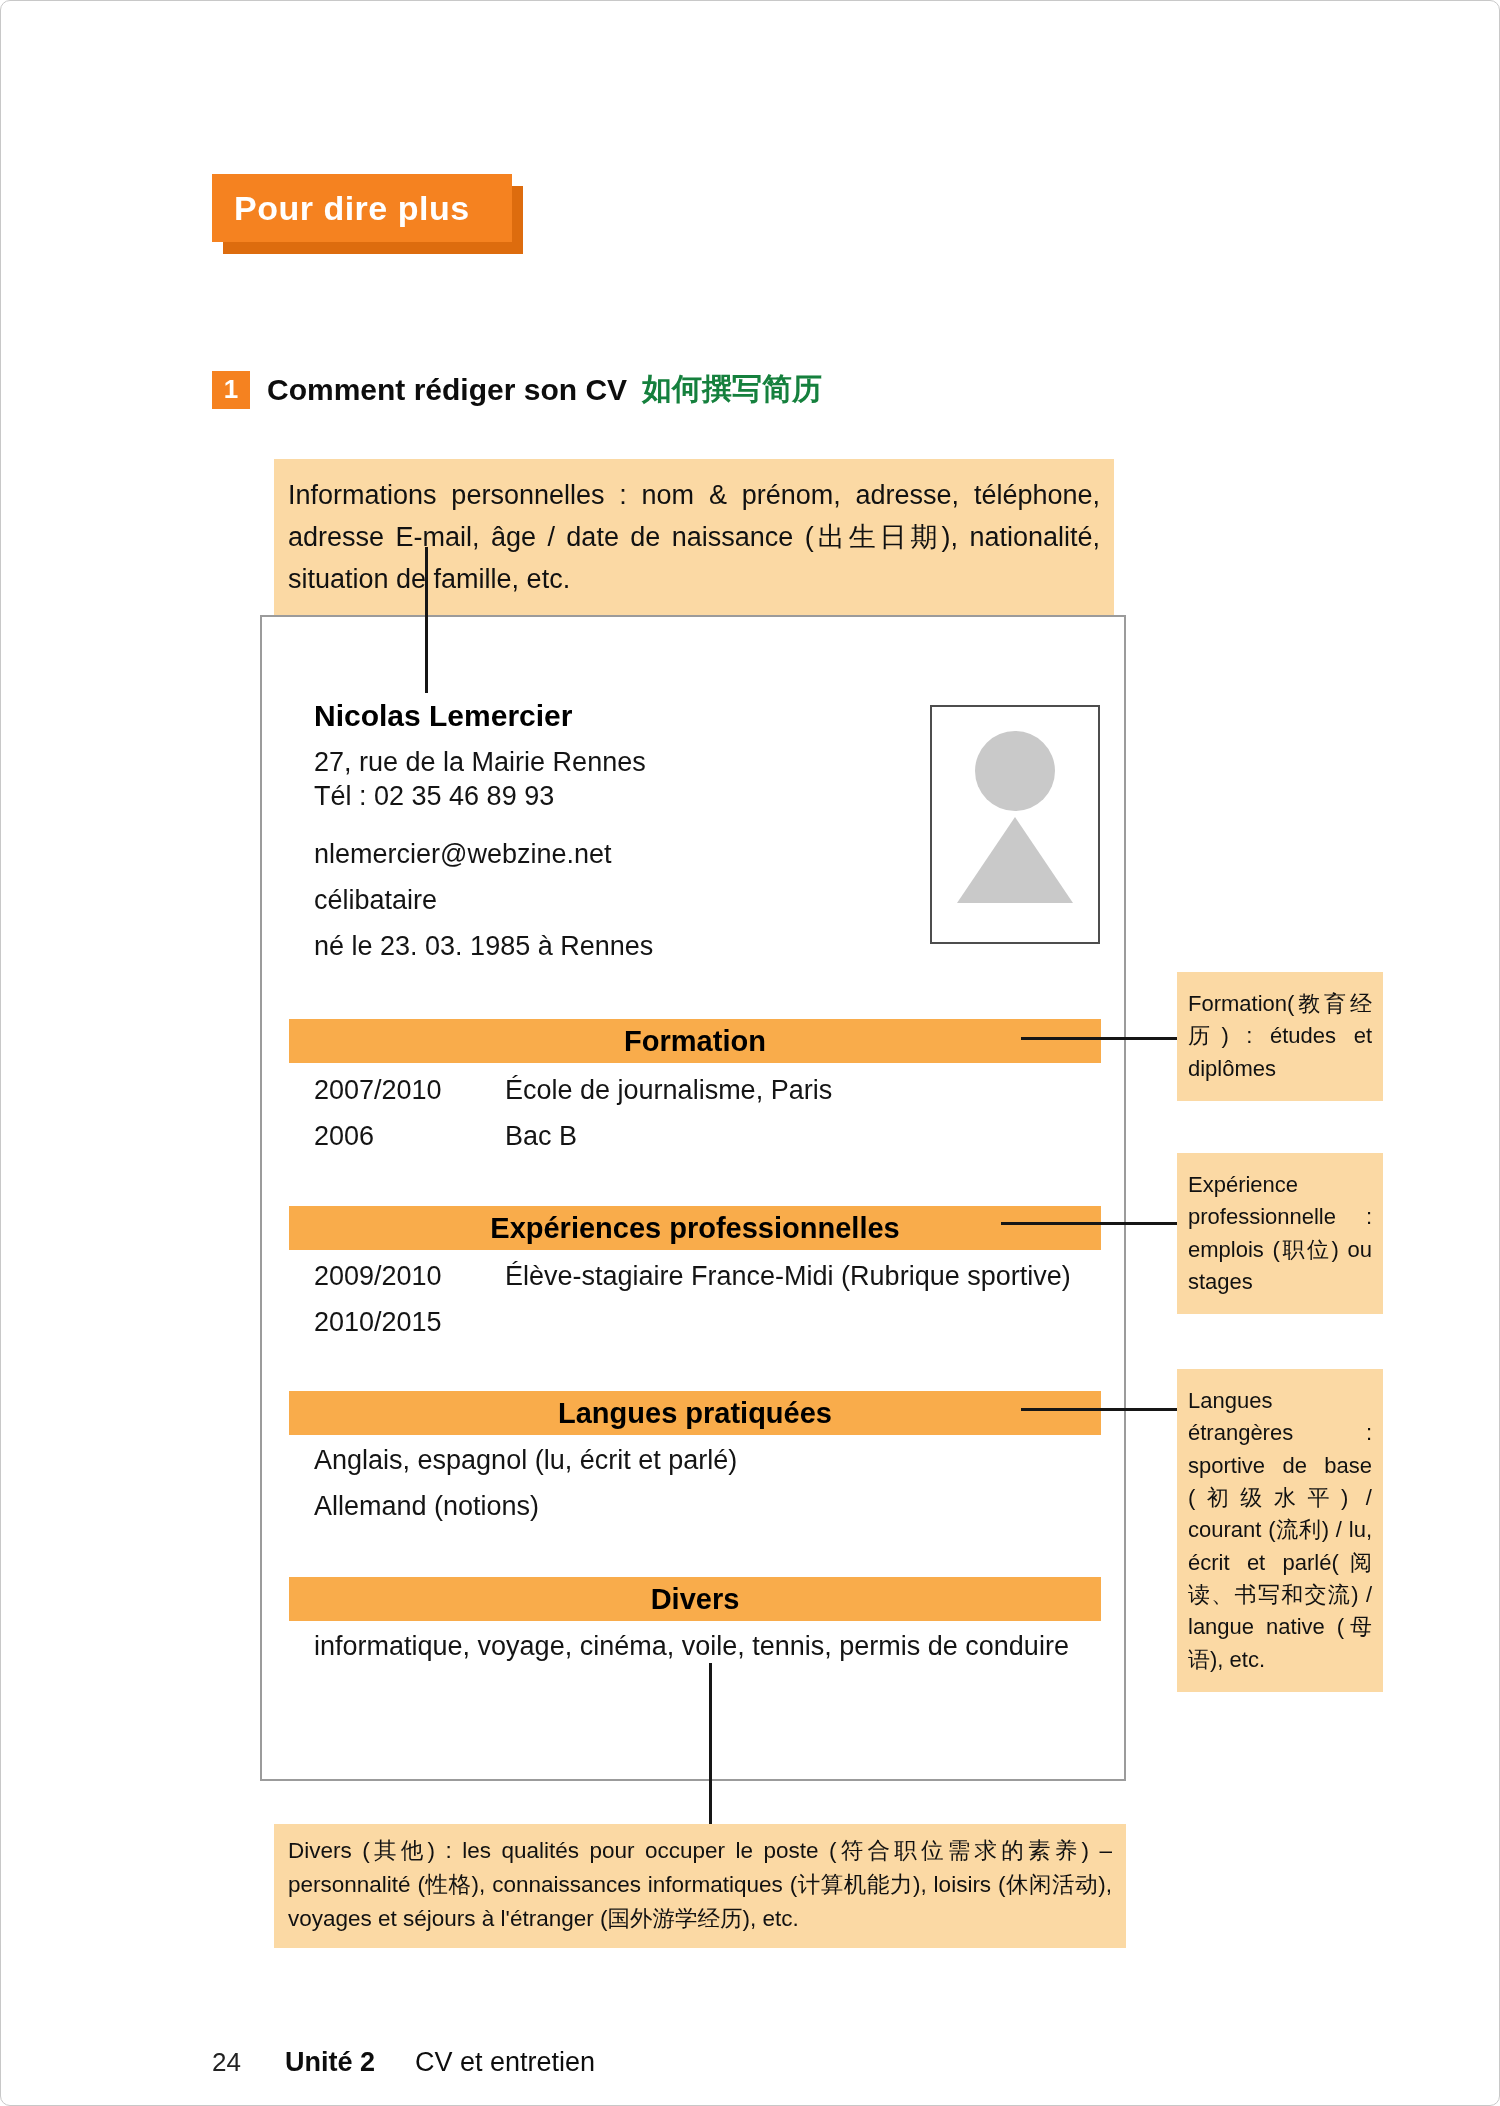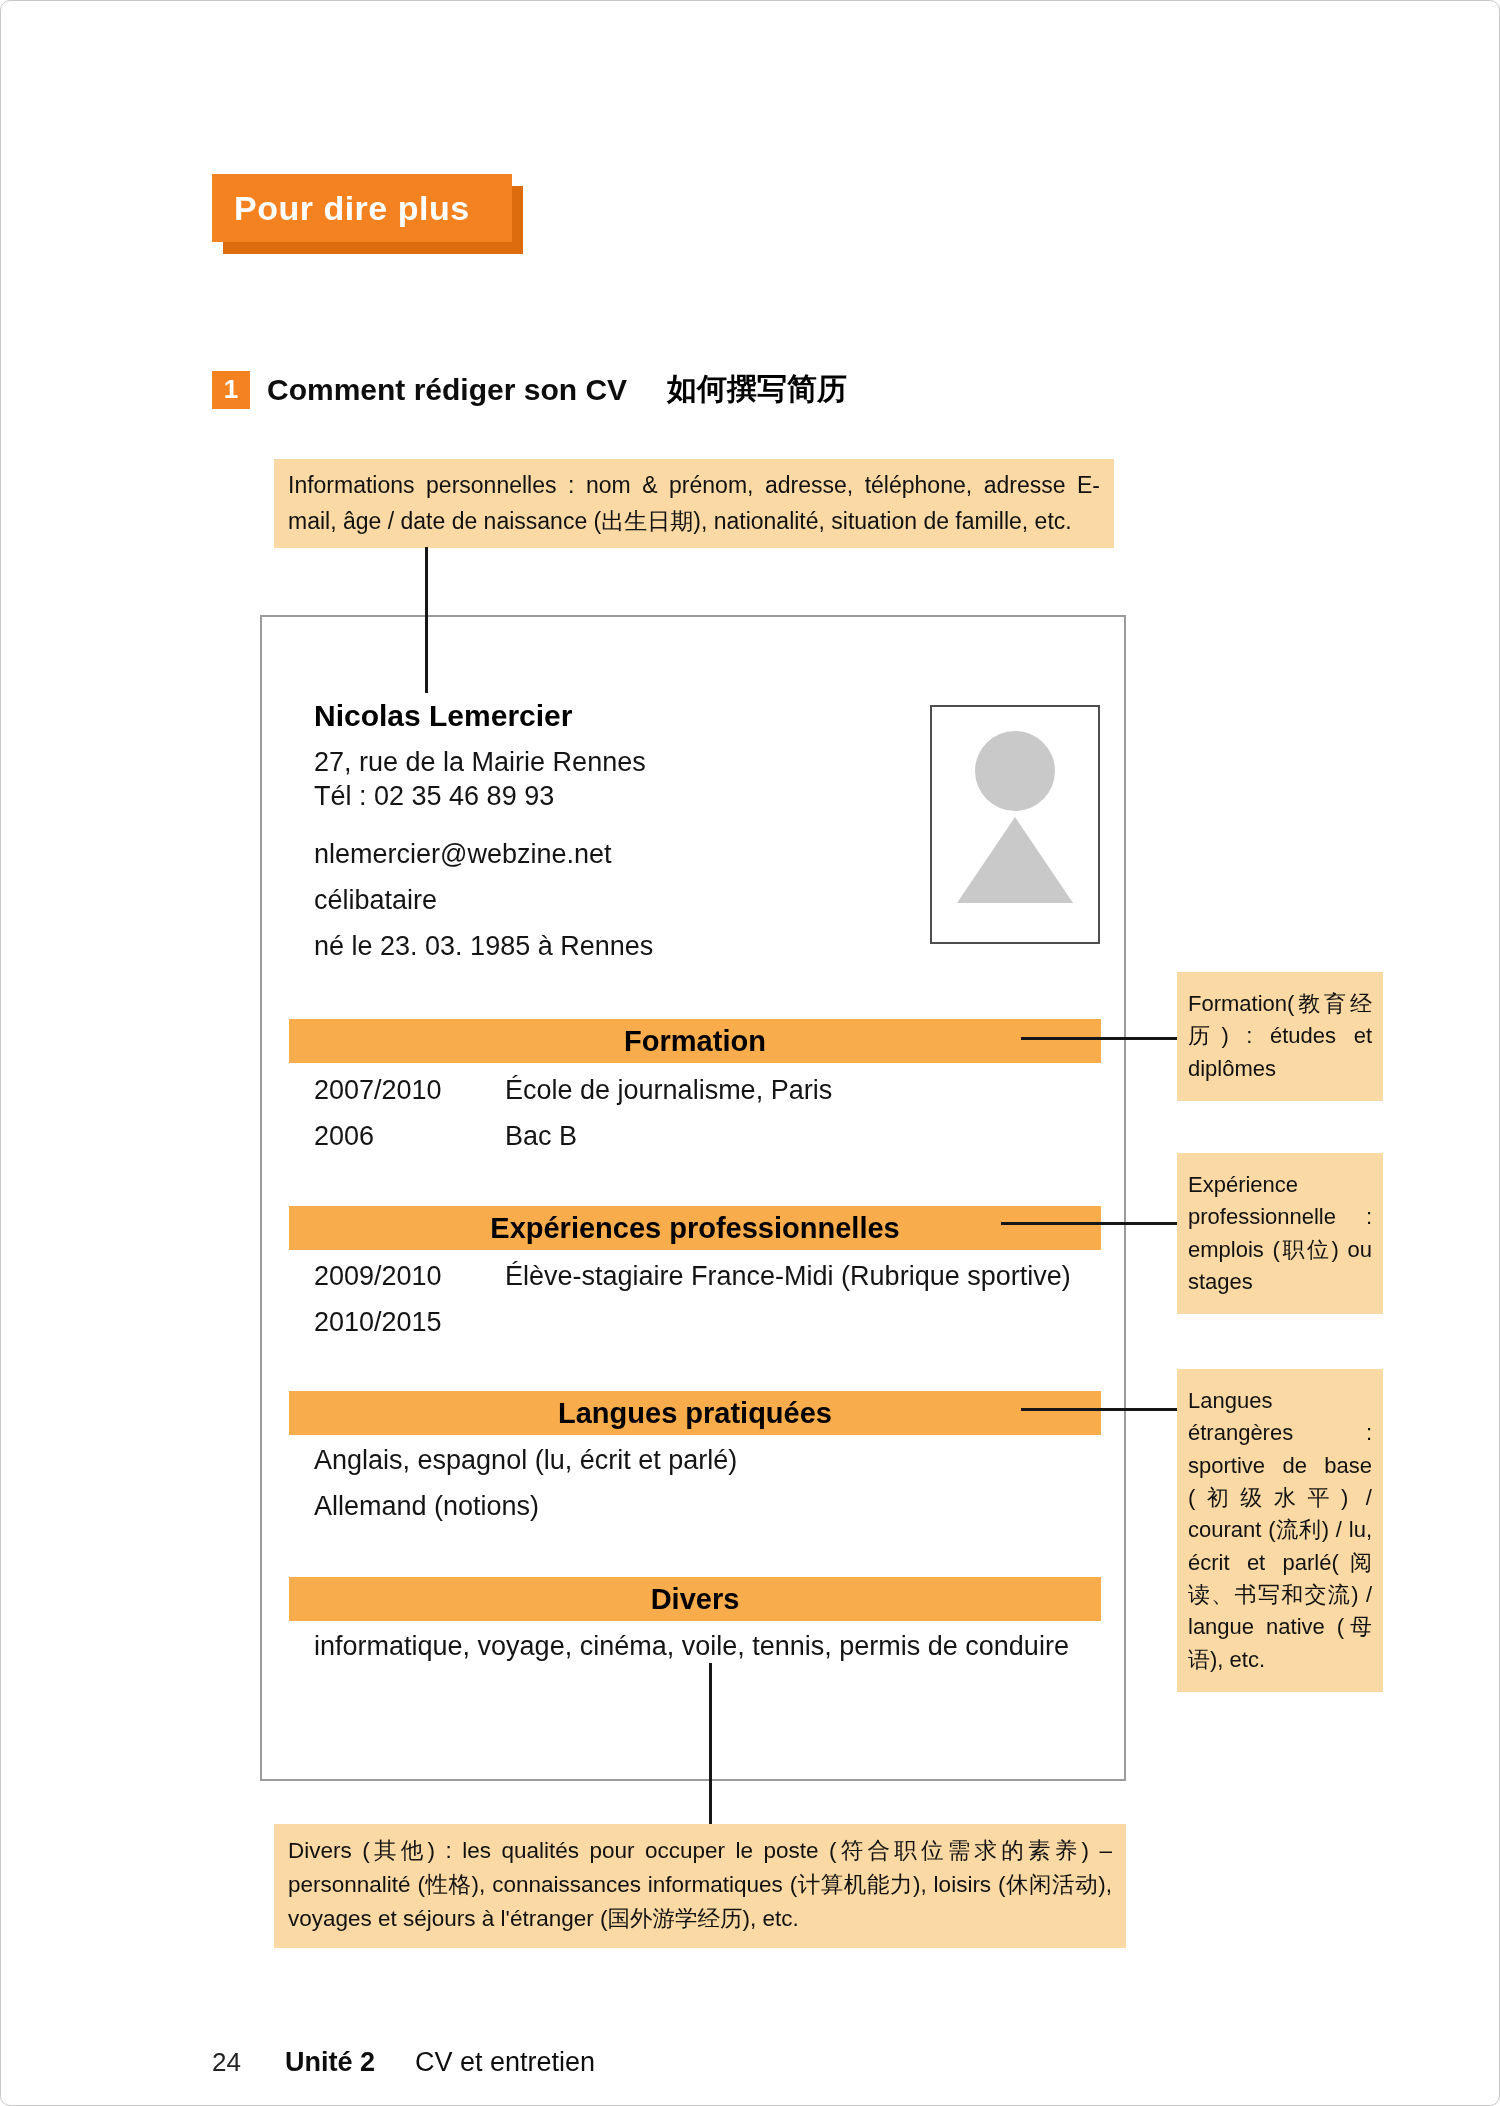--- a/index.html
+++ b/index.html
@@ -28,30 +28,30 @@
 
   
   .heading { position: absolute; left: 211px; top: 368px; display: flex; align-items: center; }
   .num-badge {
     width: 38px; height: 38px; flex: 0 0 38px;
     background: var(--accent-orange, #F58220);
     color: #fff; font-size: 26px; font-weight: bold;
     display: flex; align-items: center; justify-content: center;
   }
   .title-fr { margin-left: 17px; font-size: 30px; font-weight: bold; color: #0d0d0d; }
-  .title-zh { margin-left: 40px; font-size: 30px; font-weight: bold; color: #000000; }
+  .title-zh { margin-left: 15px; font-size: 30px; font-weight: bold; color: #15803d; }
 
   
   .callout {
     position: absolute;
     background: var(--callout-bg, #FBD9A4);
     color: #111;
     text-align: justify;
   }
-  .callout-info  { left: 273px; top: 458px; width: 840px; min-height: 86px; font-size: 23px; line-height: 1.55; padding: 9px 14px; }
+  .callout-info  { left: 273px; top: 458px; width: 840px; min-height: 86px; font-size: 27px; line-height: 1.55; padding: 16px 14px; }
   .callout-right { width: 206px; font-size: 22px; line-height: 1.47; padding: 16px 11px; }
   #callout-formation  { left: 1176px; top: 971px;  min-height: 118px; }
   #callout-experience { left: 1176px; top: 1152px; min-height: 118px; }
   #callout-languages  { left: 1176px; top: 1368px; min-height: 248px; }
   .callout-bottom { left: 273px; top: 1823px; width: 852px; min-height: 124px; font-size: 22.5px; line-height: 1.5; padding: 10px 14px; }
 
   
   .connector { position: absolute; background: #161616; z-index: 5; }
   #conn-info       { left: 424px;  top: 546px;  width: 3px;   height: 146px; }
   #conn-formation  { left: 1020px; top: 1036px; width: 156px; height: 3px; }

